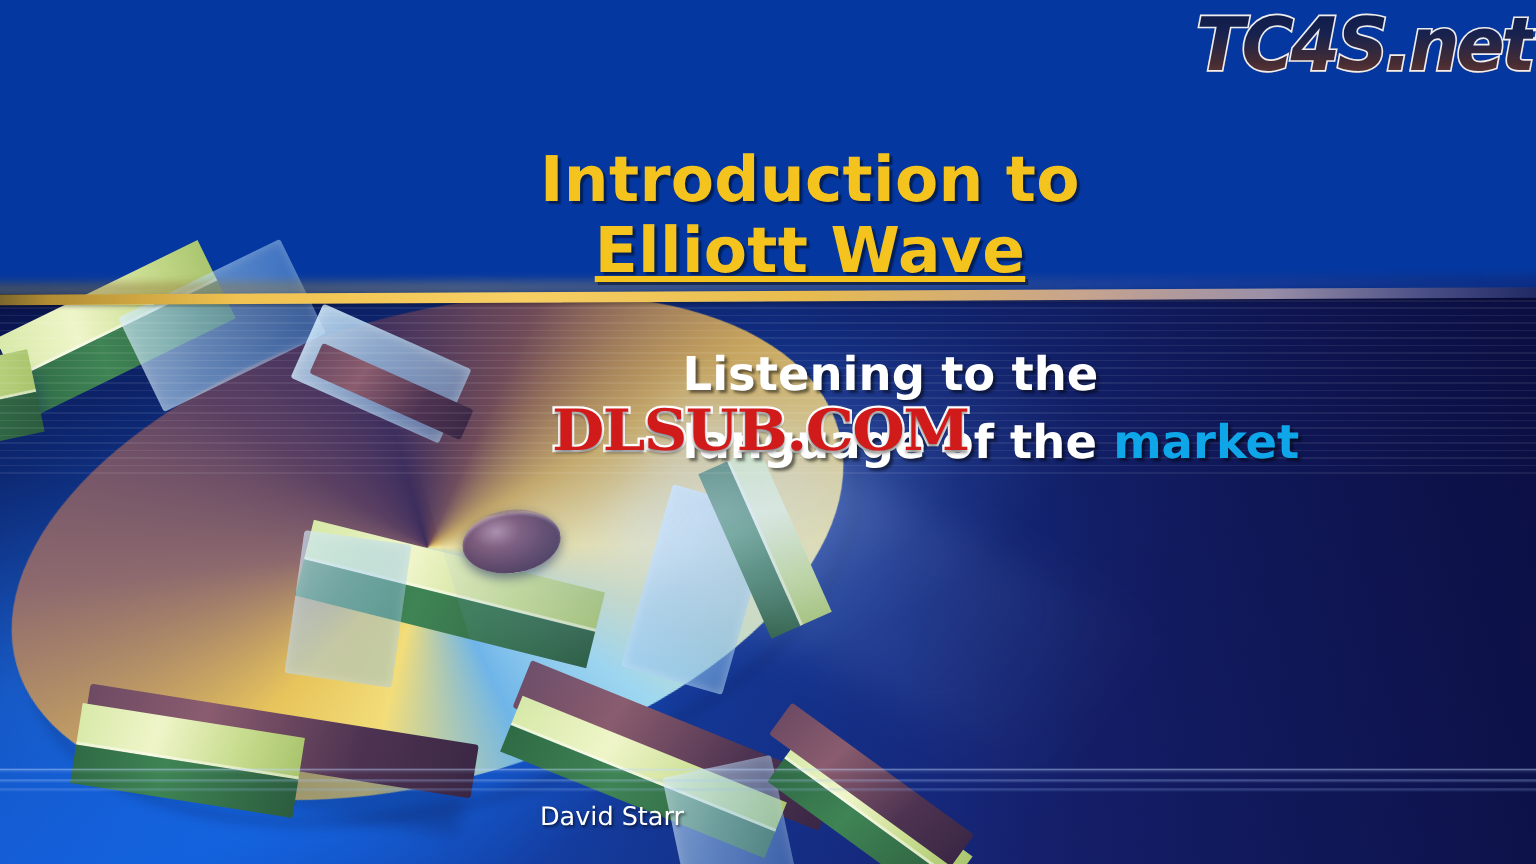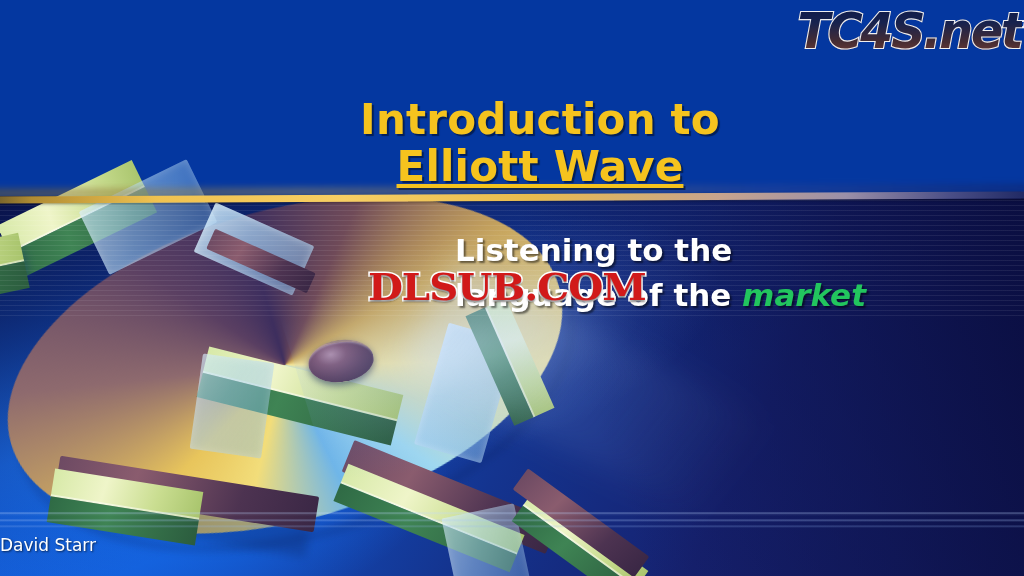--- a/index.html
+++ b/index.html
@@ -220,29 +220,28 @@
     left: 455px; top: 228px;
     width: 420px;
     font-size: 31px;
     font-weight: bold;
     line-height: 1.44;
     color: #FFFFFF;
     text-shadow: 2px 2px 2px rgba(0,0,0,0.5);
     z-index: 30;
   }
   .subtitle .market {
-    color: #22c55e;
-    font-style: italic;
+    color: #0ea5e9;
   }
 
   .author {
     position: absolute;
     left: 0; top: 535px;
     width: 816px;
-    text-align: left;
+    text-align: center;
     font-size: 17px;
     color: #FFFFFF;
     text-shadow: 1px 1px 2px rgba(0,0,0,0.6);
     z-index: 30;
   }
 
   
   .wm-dlsub {
     position: absolute;
     left: 368px; top: 264px;

